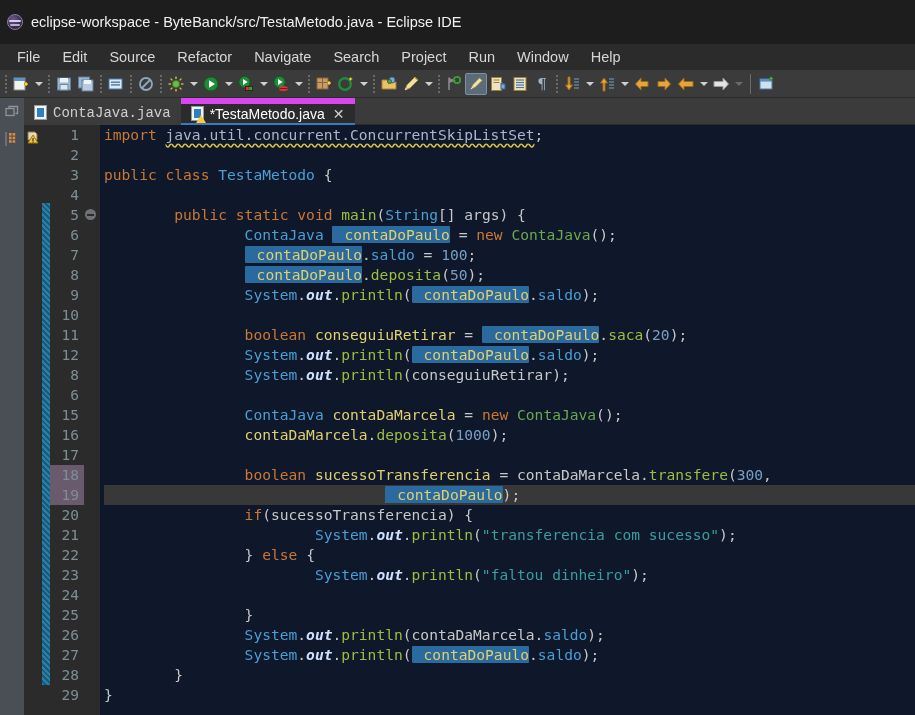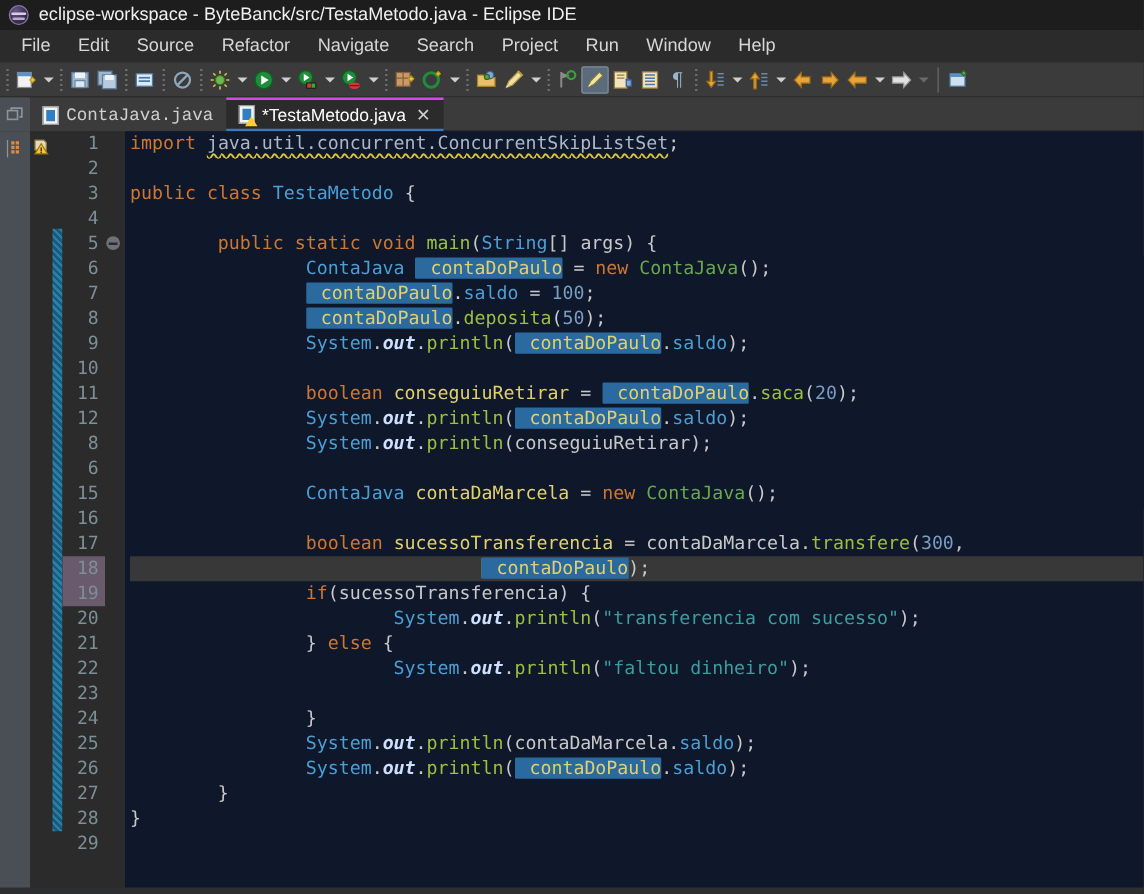--- a/index.html
+++ b/index.html
@@ -5,21 +5,21 @@
   * { box-sizing: border-box; margin: 0; padding: 0; }
   html, body {
     width: 915px; height: 715px;
     background: #2f2f2f;
     font-family: "Liberation Sans", sans-serif;
     overflow: hidden;
   }
 
   
   .titlebar {
-    height: 24px;
+    height: 44px;
     background: #1d1d1d;
     display: flex;
     align-items: center;
     padding-left: 7px;
     gap: 8px;
   }
   .eclipse-logo {
     width: 16px; height: 16px; border-radius: 50%;
     background: radial-gradient(circle at 35% 30%, #6b5a8a 0%, #3d2f55 55%, #241b33 100%);
     border: 1px solid #8d7aa8;
@@ -111,21 +111,21 @@
     padding: 0 10px;
     font-size: 14px;
     color: #d8d8d8;
     white-space: nowrap;
     flex: none;
   }
   .tab.inactive { background: #3b3b3b; color: #cfcfcf; font-family: Liberation Mono, monospace; }
   .tab.active {
     background: #2b2b2b;
     color: #ffffff;
-    border-top: 2px solid #d946ef;
+    border-top: 6px solid #d946ef;
     border-bottom: 2px solid #3a7bbf;
     height: 27px;
   }
   .tab-close {
     color: #cfcfcf; font-size: 14px; line-height: 1;
     margin-left: 2px;
   }
   .jicon {
     width: 13px; height: 15px; flex: none;
     background: #f4f4f4;
@@ -623,20 +623,21 @@
     <div class="cline">                <span class="typ">ContaJava</span> <span class="hl var">contaDoPaulo</span> <span class="pln">=</span> <span class="kw">new</span> <span class="grn">ContaJava</span><span class="pln">();</span></div>
     <div class="cline">                <span class="hl var">contaDoPaulo</span><span class="pln">.</span><span class="typ">saldo</span> <span class="pln">=</span> <span class="num">100</span><span class="pln">;</span></div>
     <div class="cline">                <span class="hl var">contaDoPaulo</span><span class="pln">.</span><span class="mth">deposita</span><span class="pln">(</span><span class="num">50</span><span class="pln">);</span></div>
     <div class="cline">                <span class="typ">System</span><span class="pln">.</span><span class="stat">out</span><span class="pln">.</span><span class="mth">println</span><span class="pln">(</span><span class="hl var">contaDoPaulo</span><span class="pln">.</span><span class="typ">saldo</span><span class="pln">);</span></div>
     <div class="cline"></div>
     <div class="cline">                <span class="kw">boolean</span> <span class="var">conseguiuRetirar</span> <span class="pln">=</span> <span class="hl var">contaDoPaulo</span><span class="pln">.</span><span class="mth">saca</span><span class="pln">(</span><span class="num">20</span><span class="pln">);</span></div>
     <div class="cline">                <span class="typ">System</span><span class="pln">.</span><span class="stat">out</span><span class="pln">.</span><span class="mth">println</span><span class="pln">(</span><span class="hl var">contaDoPaulo</span><span class="pln">.</span><span class="typ">saldo</span><span class="pln">);</span></div>
     <div class="cline">                <span class="typ">System</span><span class="pln">.</span><span class="stat">out</span><span class="pln">.</span><span class="mth">println</span><span class="pln">(</span><span class="pln">conseguiuRetirar</span><span class="pln">);</span></div>
     <div class="cline"></div>
     <div class="cline">                <span class="typ">ContaJava</span> <span class="var">contaDaMarcela</span> <span class="pln">=</span> <span class="kw">new</span> <span class="grn">ContaJava</span><span class="pln">();</span></div>
+    <div class="cline">                <span class="var">contaDaMarcela</span><span class="pln">.</span><span class="mth">deposita</span><span class="pln">(</span><span class="num">1000</span><span class="pln">);</span></div>
     <div class="cline"></div>
     <div class="cline">                <span class="kw">boolean</span> <span class="var">sucessoTransferencia</span> <span class="pln">=</span> <span class="pln">contaDaMarcela</span><span class="pln">.</span><span class="mth">transfere</span><span class="pln">(</span><span class="num">300</span><span class="pln">,</span></div>
     <div class="cline current">                                <span class="caret"></span><span class="hl var">contaDoPaulo</span><span class="pln">);</span></div>
     <div class="cline">                <span class="kw">if</span><span class="pln">(</span><span class="pln">sucessoTransferencia</span><span class="pln">) {</span></div>
     <div class="cline">                        <span class="typ">System</span><span class="pln">.</span><span class="stat">out</span><span class="pln">.</span><span class="mth">println</span><span class="pln">(</span><span class="str">"transferencia com sucesso"</span><span class="pln">);</span></div>
     <div class="cline">                <span class="pln">}</span> <span class="kw">else</span> <span class="pln">{</span></div>
     <div class="cline">                        <span class="typ">System</span><span class="pln">.</span><span class="stat">out</span><span class="pln">.</span><span class="mth">println</span><span class="pln">(</span><span class="str">"faltou dinheiro"</span><span class="pln">);</span></div>
     <div class="cline"></div>
     <div class="cline">                <span class="pln">}</span></div>
     <div class="cline">                <span class="typ">System</span><span class="pln">.</span><span class="stat">out</span><span class="pln">.</span><span class="mth">println</span><span class="pln">(</span><span class="pln">contaDaMarcela</span><span class="pln">.</span><span class="typ">saldo</span><span class="pln">);</span></div>

